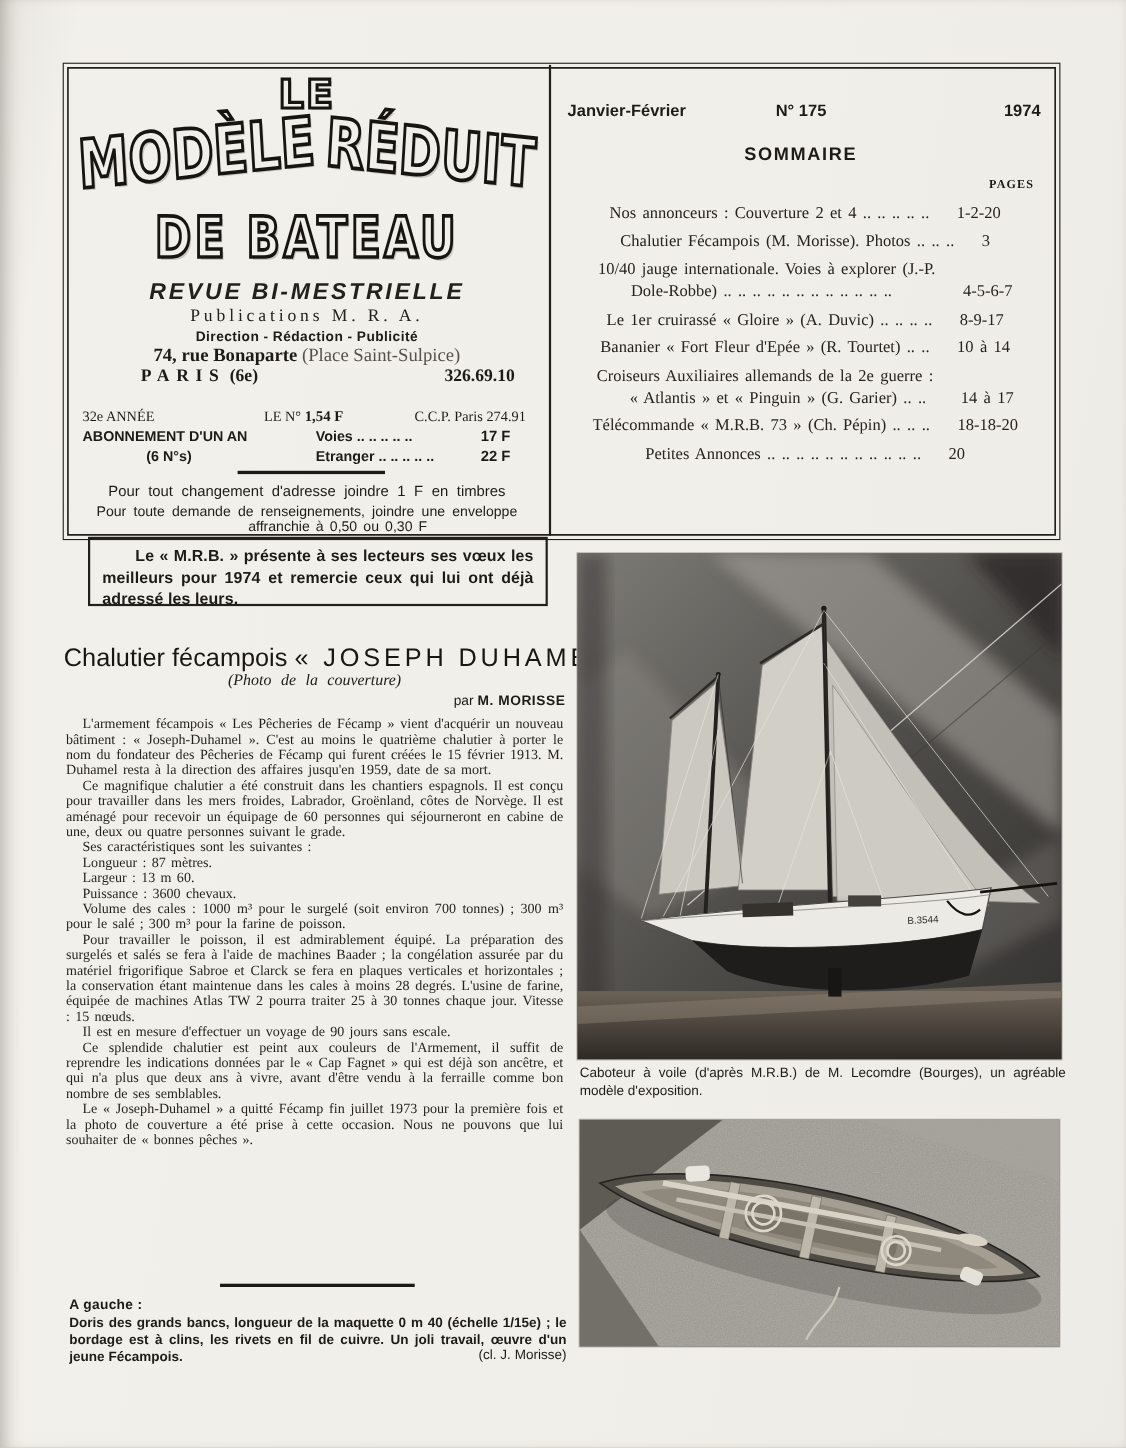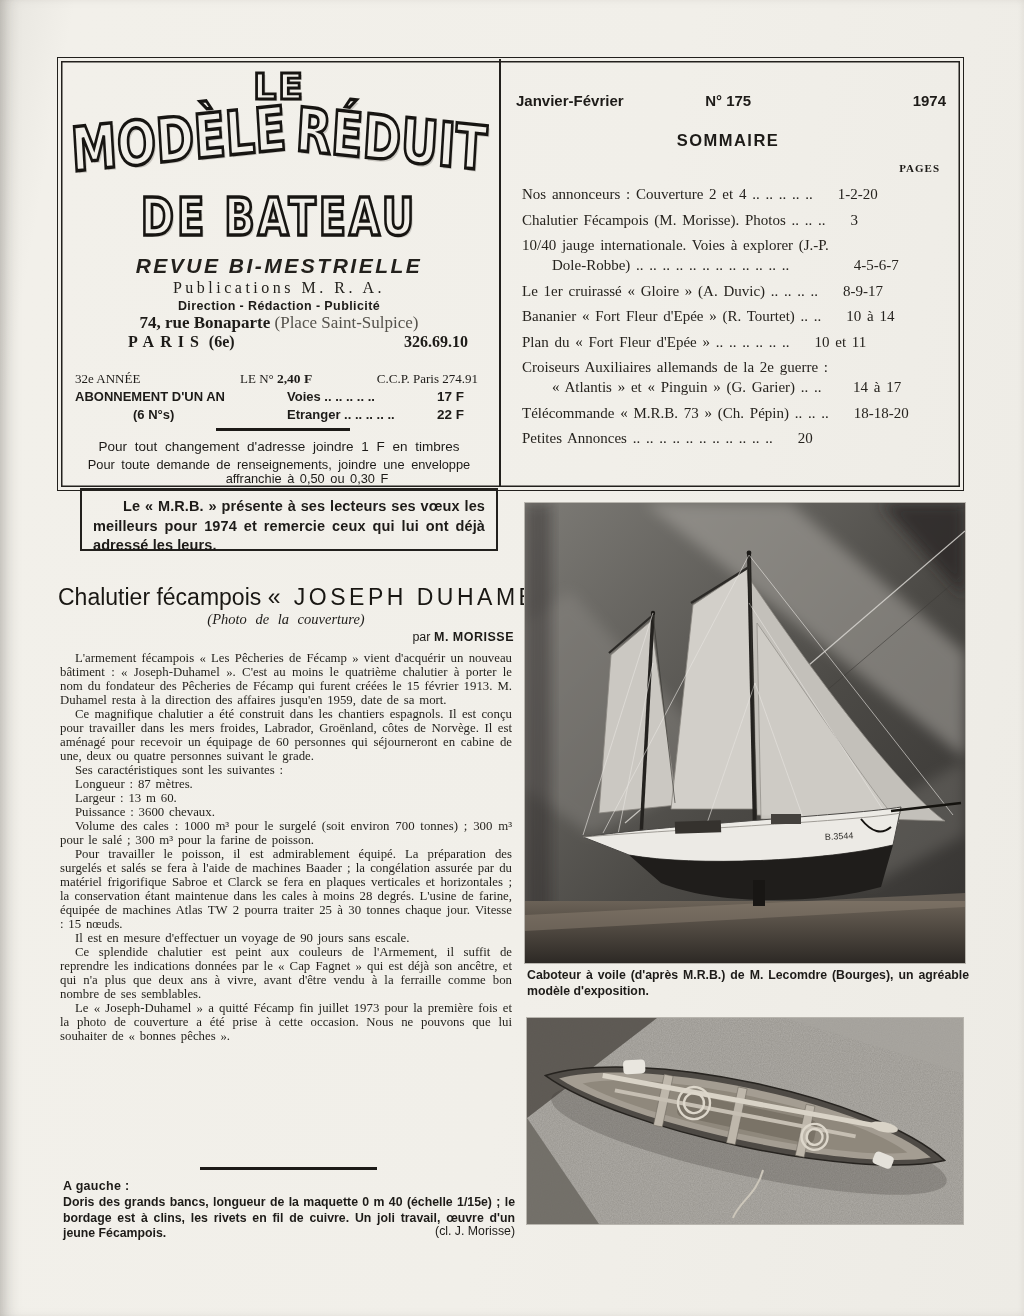--- a/index.html
+++ b/index.html
@@ -47,21 +47,21 @@
     text-indent:30px;text-align:justify;letter-spacing:.1px;}
   .notice{left:62px;width:434px;text-align:center;}
 
   
   #issue-row{left:516px;top:92px;width:430px;display:flex;justify-content:space-between;font-size:15px;font-weight:bold;}
   #issue-row .mid{position:absolute;left:44%;}
   #sommaire-title{left:516px;top:131px;width:424px;text-align:center;font-size:16.5px;font-weight:bold;letter-spacing:1.5px;}
   #pages-label{left:516px;top:162px;width:424px;text-align:right;font-size:11px;letter-spacing:1px;font-weight:bold;font-family:"Liberation Serif","DejaVu Serif",serif;}
   #toc{left:522px;top:184px;width:420px;display:flex;flex-direction:column;gap:5.5px;
     font-family:"Liberation Serif","DejaVu Serif",serif;font-size:15px;color:#26231e;word-spacing:2px;}
-  .toc-item{display:flex;justify-content:flex-start;align-items:flex-end;gap:17px;}
+  .toc-item{display:flex;justify-content:center;align-items:flex-end;gap:17px;}
   .toc-lines{line-height:20px;white-space:nowrap;overflow:hidden;}
   .toc-line2{padding-left:30px;}
   .toc-pages{line-height:20px;padding-left:8px;white-space:nowrap;}
 
   
   #article-title{left:58px;top:584px;width:456px;text-align:center;font-size:23px;color:#191713;white-space:nowrap;}
   #article-title .caps{letter-spacing:3.5px;}
   #article-subtitle{left:58px;top:611px;width:456px;text-align:center;font-size:14.5px;font-style:italic;
     font-family:"Liberation Serif","DejaVu Serif",serif;word-spacing:5px;}
   #article-byline{left:58px;top:630px;width:456px;text-align:right;font-size:12.5px;}
@@ -70,21 +70,21 @@
     font-size:12.8px;line-height:14px;text-align:justify;color:#211f1a;word-spacing:1.6px;}
   #article-body p{margin:0;text-indent:15px;}
   #body-rule{left:200px;top:1167px;width:177px;height:2.5px;background:#1c1a17;}
   #caption-heading{left:63px;top:1179px;font-size:12.5px;font-weight:bold;letter-spacing:.3px;}
   #left-caption{left:63px;top:1195px;width:452px;font-size:12.3px;font-weight:bold;line-height:15.5px;text-align:justify;}
   #left-credit{left:63px;top:1224px;width:452px;text-align:right;font-size:12.3px;font-weight:normal;}
 
   
   .photo{box-shadow:0 0 0 1px #b8b5ae;background:#555;}
   #photo1{left:525px;top:503px;width:440px;height:460px;}
-  #photo1-caption{left:527px;top:968px;width:442px;font-size:12.3px;font-weight:bold;line-height:15.5px;text-align:justify;}
+  #photo1-caption{left:527px;top:968px;width:442px;font-size:12.3px;font-weight:normal;line-height:15.5px;text-align:justify;}
   #photo2{left:527px;top:1018px;width:436px;height:206px;}
 </style>
 </head>
 <body>
 
 <div id="page">
 
   <div id="masthead-box" class="abs"></div>
   <div id="masthead-divider" class="abs"></div>
 
@@ -99,21 +99,21 @@
     <span class="bold-part">74, rue Bonaparte</span>
     <span class="light-part">(Place Saint-Sulpice)</span>
   </div>
   <div id="city-phone-row" class="abs serif">
     <span><span class="city">PARIS</span> <span>(6e)</span></span>
     <span>326.69.10</span>
   </div>
 
   <div class="abs info-row serif" style="top:371px;">
     <span class="abs" style="left:0;">32e ANNÉE</span>
-    <span class="abs" style="left:165px;"><span class="mid-label">LE N°</span> <span class="price">2,40 F</span></span>
+    <span class="abs" style="left:165px;"><span class="mid-label">LE N°</span> <span class="price">1,54 F</span></span>
     <span class="abs" style="right:0;">C.C.P. Paris 274.91</span>
   </div>
   <div class="abs info-row sans" style="top:389px;font-weight:bold;">
     <span class="abs" style="left:0;">ABONNEMENT D'UN AN</span>
     <span class="abs" style="left:212px;">Voies .. .. .. .. ..</span>
     <span class="abs price" style="right:14px;">17 F</span>
   </div>
   <div class="abs info-row sans" style="top:407px;font-weight:bold;">
     <span class="abs" style="left:58px;">(6 N°s)</span>
     <span class="abs" style="left:212px;">Etranger .. .. .. .. ..</span>
@@ -157,26 +157,20 @@
         <div class="toc-lines">
           <div>Le 1er cruirassé « Gloire » (A. Duvic) .. .. .. ..</div>
         </div>
         <div class="toc-pages">8-9-17</div>
       </div>
     <div class="toc-item">
         <div class="toc-lines">
           <div>Bananier « Fort Fleur d'Epée » (R. Tourtet) .. ..</div>
         </div>
         <div class="toc-pages">10 à 14</div>
-      </div>
-    <div class="toc-item">
-        <div class="toc-lines">
-          <div>Plan du « Fort Fleur d'Epée » .. .. .. .. .. ..</div>
-        </div>
-        <div class="toc-pages">10 et 11</div>
       </div>
     <div class="toc-item">
         <div class="toc-lines">
           <div>Croiseurs Auxiliaires allemands de la 2e guerre :</div>
           <div class="toc-line2">« Atlantis » et « Pinguin » (G. Garier) .. ..</div>
         </div>
         <div class="toc-pages">14 à 17</div>
       </div>
     <div class="toc-item">
         <div class="toc-lines">

